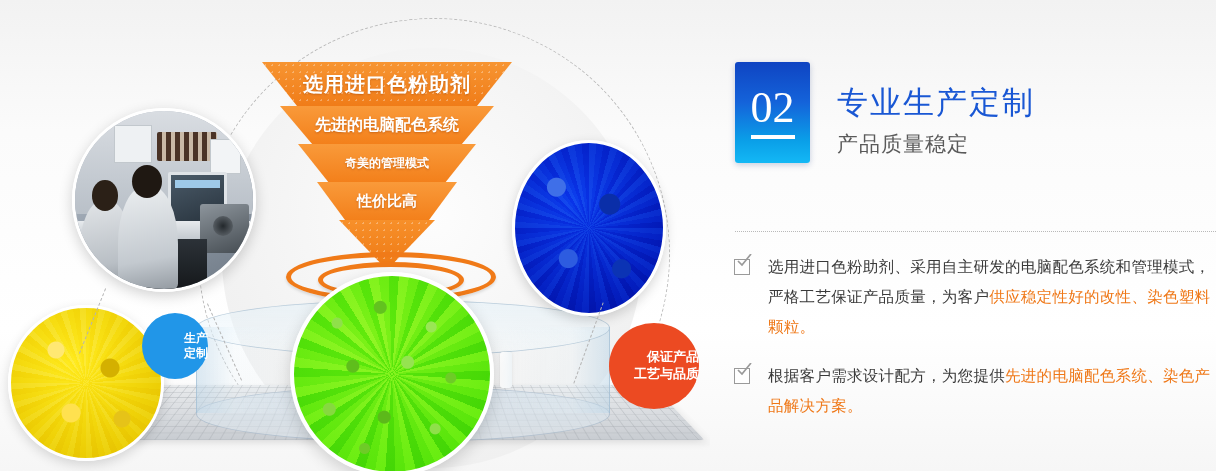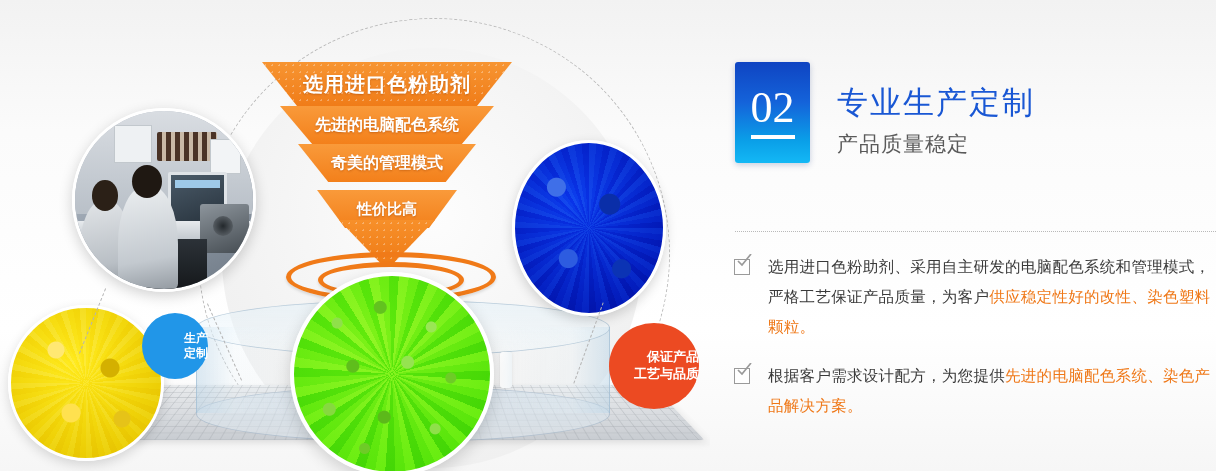--- a/index.html
+++ b/index.html
@@ -58,24 +58,24 @@
   .band{position:absolute;left:50%;transform:translateX(-50%);
     display:flex;align-items:center;justify-content:center;
     color:#fff;font-weight:bold;white-space:nowrap;
     text-shadow:0 1px 2px rgba(150,60,0,.45);}
   .b1{top:0;width:250px;height:44px;font-size:20px;letter-spacing:1px;
       background:linear-gradient(180deg,#f79532 0%,#f07c18 100%);
       clip-path:polygon(0 0,100% 0,86% 100%,14% 100%);}
   .b2{top:44px;width:214px;height:38px;font-size:16px;
       background:linear-gradient(180deg,#f99a3a 0%,#f3801b 100%);
       clip-path:polygon(0 0,100% 0,85% 100%,15% 100%);}
-  .b3{top:82px;width:178px;height:38px;font-size:16px;
+  .b3{top:82px;width:178px;height:38px;font-size:12px;
       background:linear-gradient(180deg,#f99a3a 0%,#f3801b 100%);
       clip-path:polygon(0 0,100% 0,83% 100%,17% 100%);}
-  .b4{top:128px;width:140px;height:38px;font-size:15px;
+  .b4{top:120px;width:140px;height:38px;font-size:15px;
       background:linear-gradient(180deg,#f99a3a 0%,#f3801b 100%);
       clip-path:polygon(0 0,100% 0,80% 100%,20% 100%);}
   .spout{position:absolute;left:50%;transform:translateX(-50%);top:158px;
       width:96px;height:46px;
       background:linear-gradient(180deg,#f7902a 0%,#ef7a15 100%);
       clip-path:polygon(0 0,100% 0,54% 100%,46% 100%);}
   .bdots{position:absolute;left:0;top:0;width:100%;height:100%;
       background-image:radial-gradient(rgba(255,255,255,.30) 1px,transparent 1px);
       background-size:7px 7px;pointer-events:none;}
 

